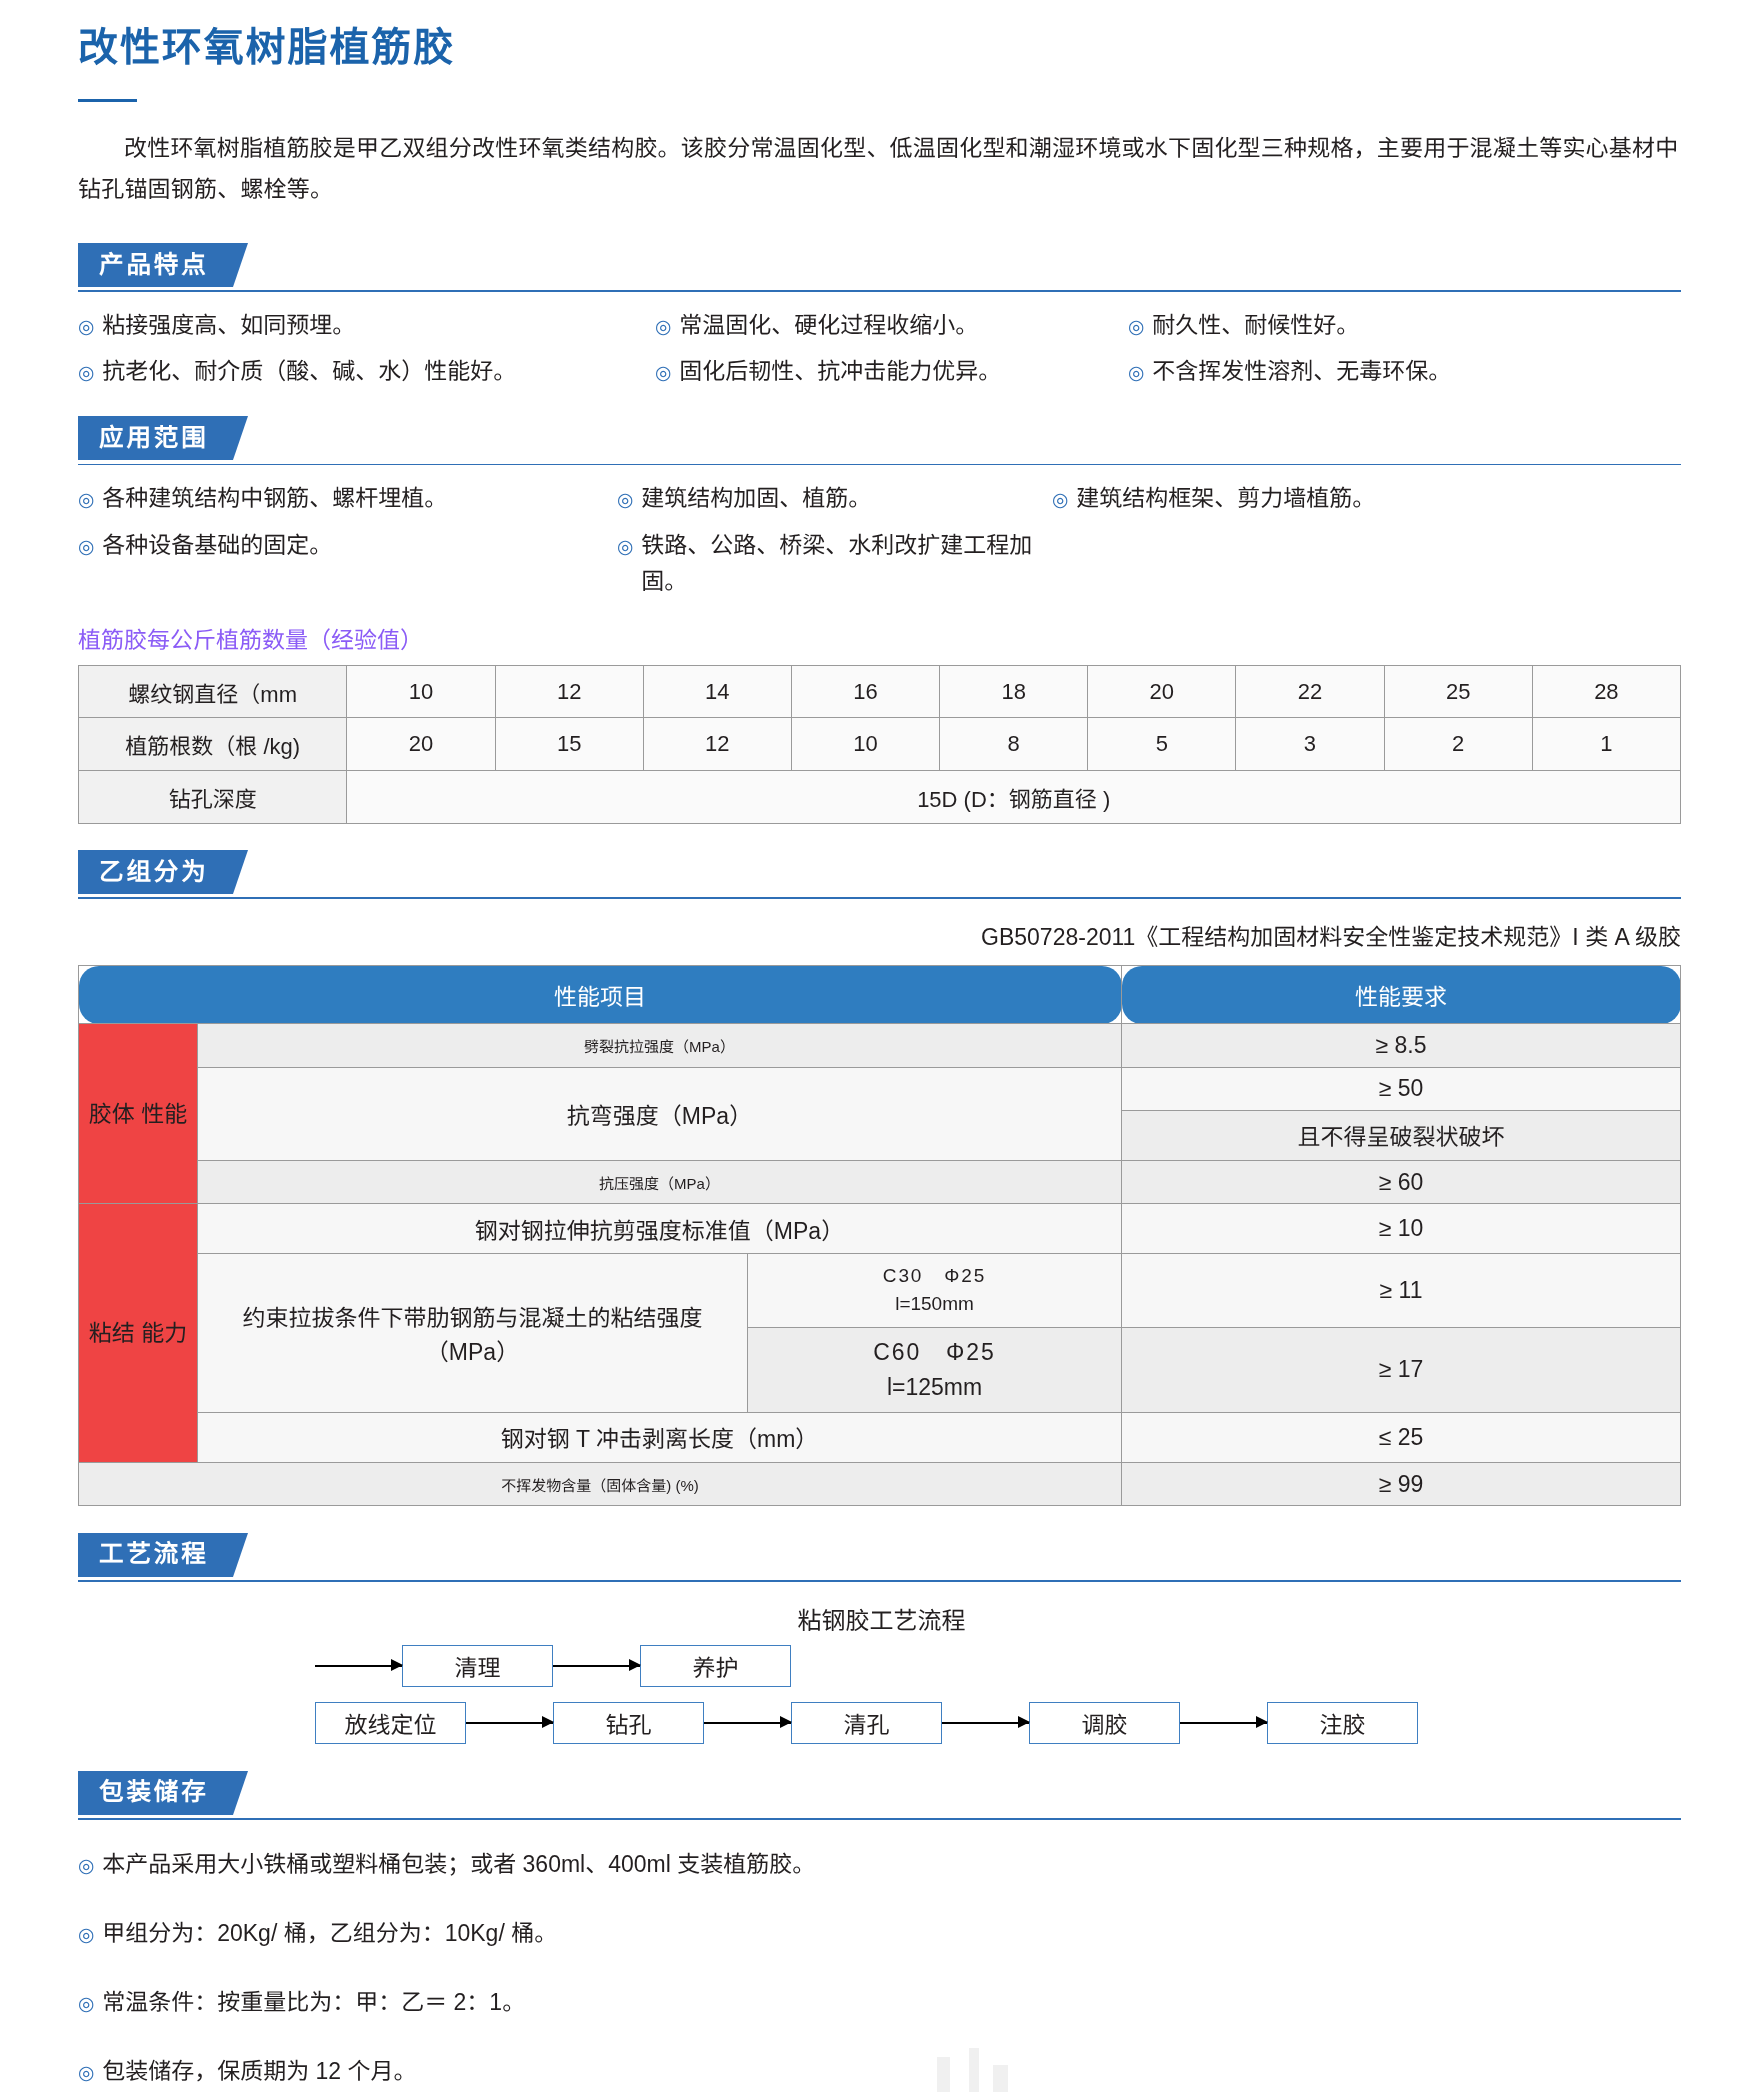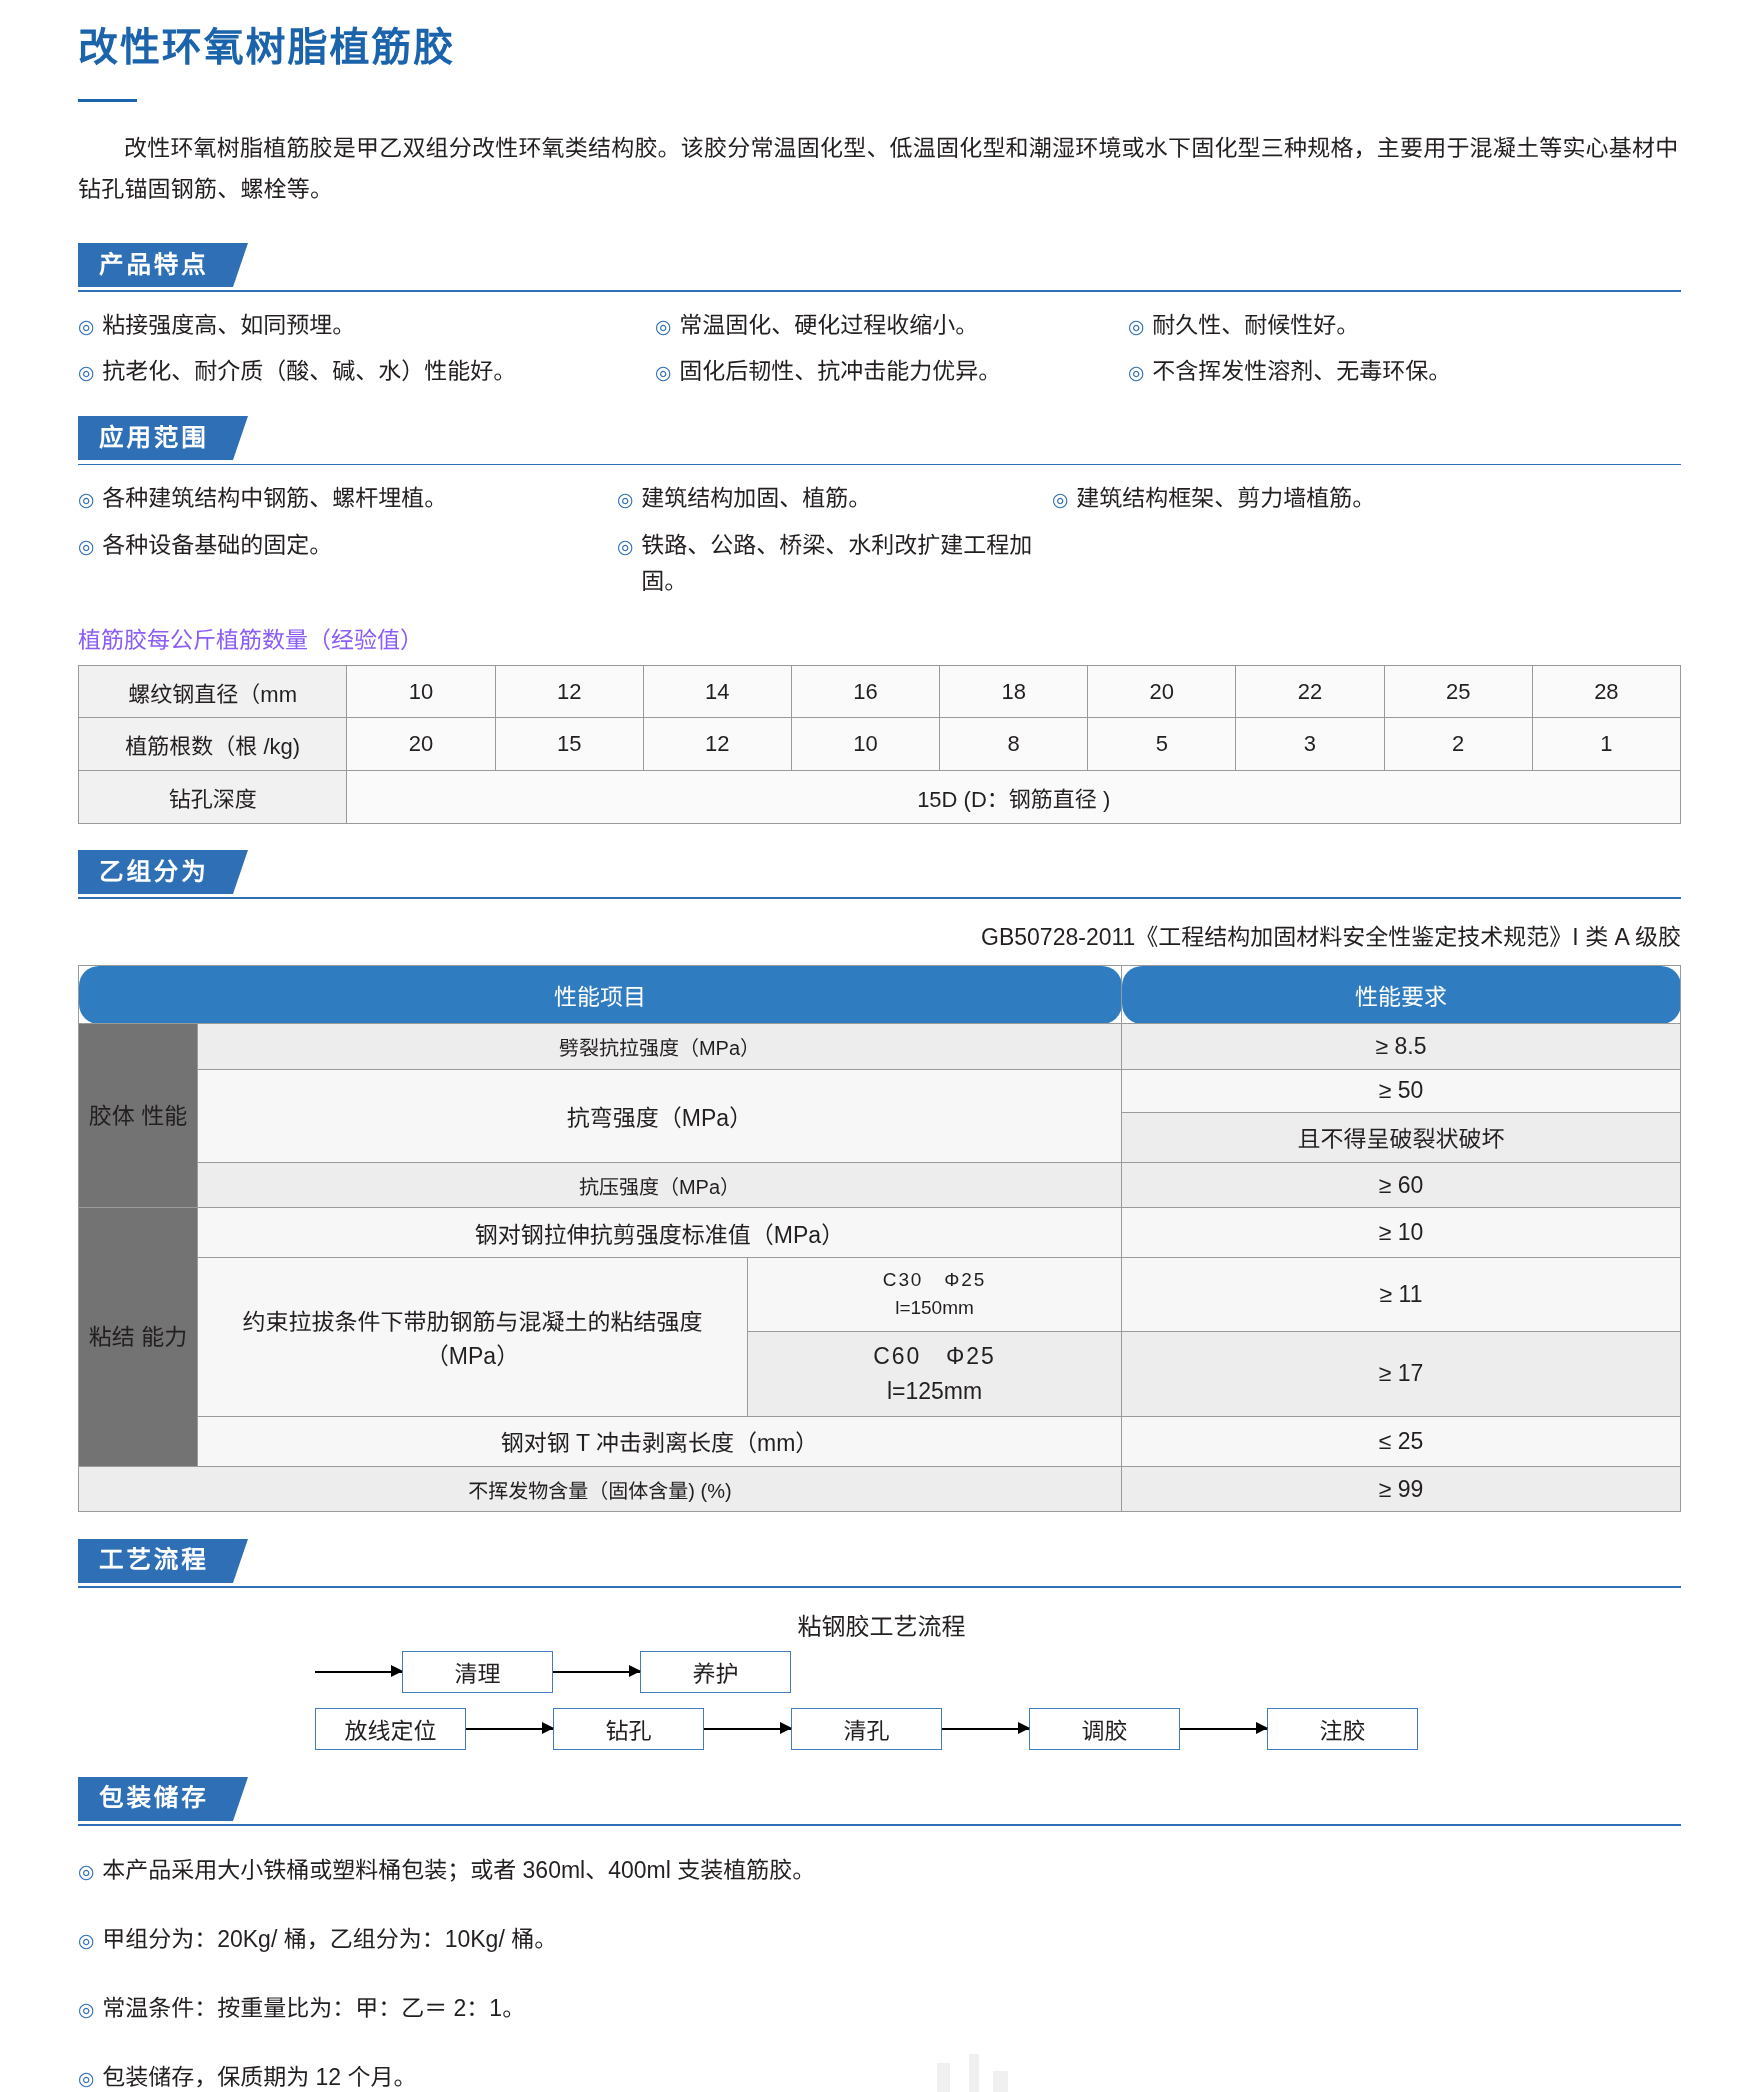--- a/index.html
+++ b/index.html
@@ -170,27 +170,27 @@
   }
   .spec-table thead th {
     background: #2f7dc0;
     color: #ffffff;
     font-size: 23px;
     height: 42px;
     border-radius: 20px;
   }
   .spec-table td.side {
     width: 99px;
-    background: #737373;
+    background: #ef4444;
     font-size: 23px;
     line-height: 1.5;
   }
   .spec-table td.itm {
     background: #ededed;
-    font-size: 20px;
+    font-size: 15px;
   }
   .spec-table td.itm-light {
     background: #f7f7f7;
     font-size: 23px;
   }
   .spec-table td.req {
     width: 539px;
     background: #ededed;
     font-size: 23px;
   }

